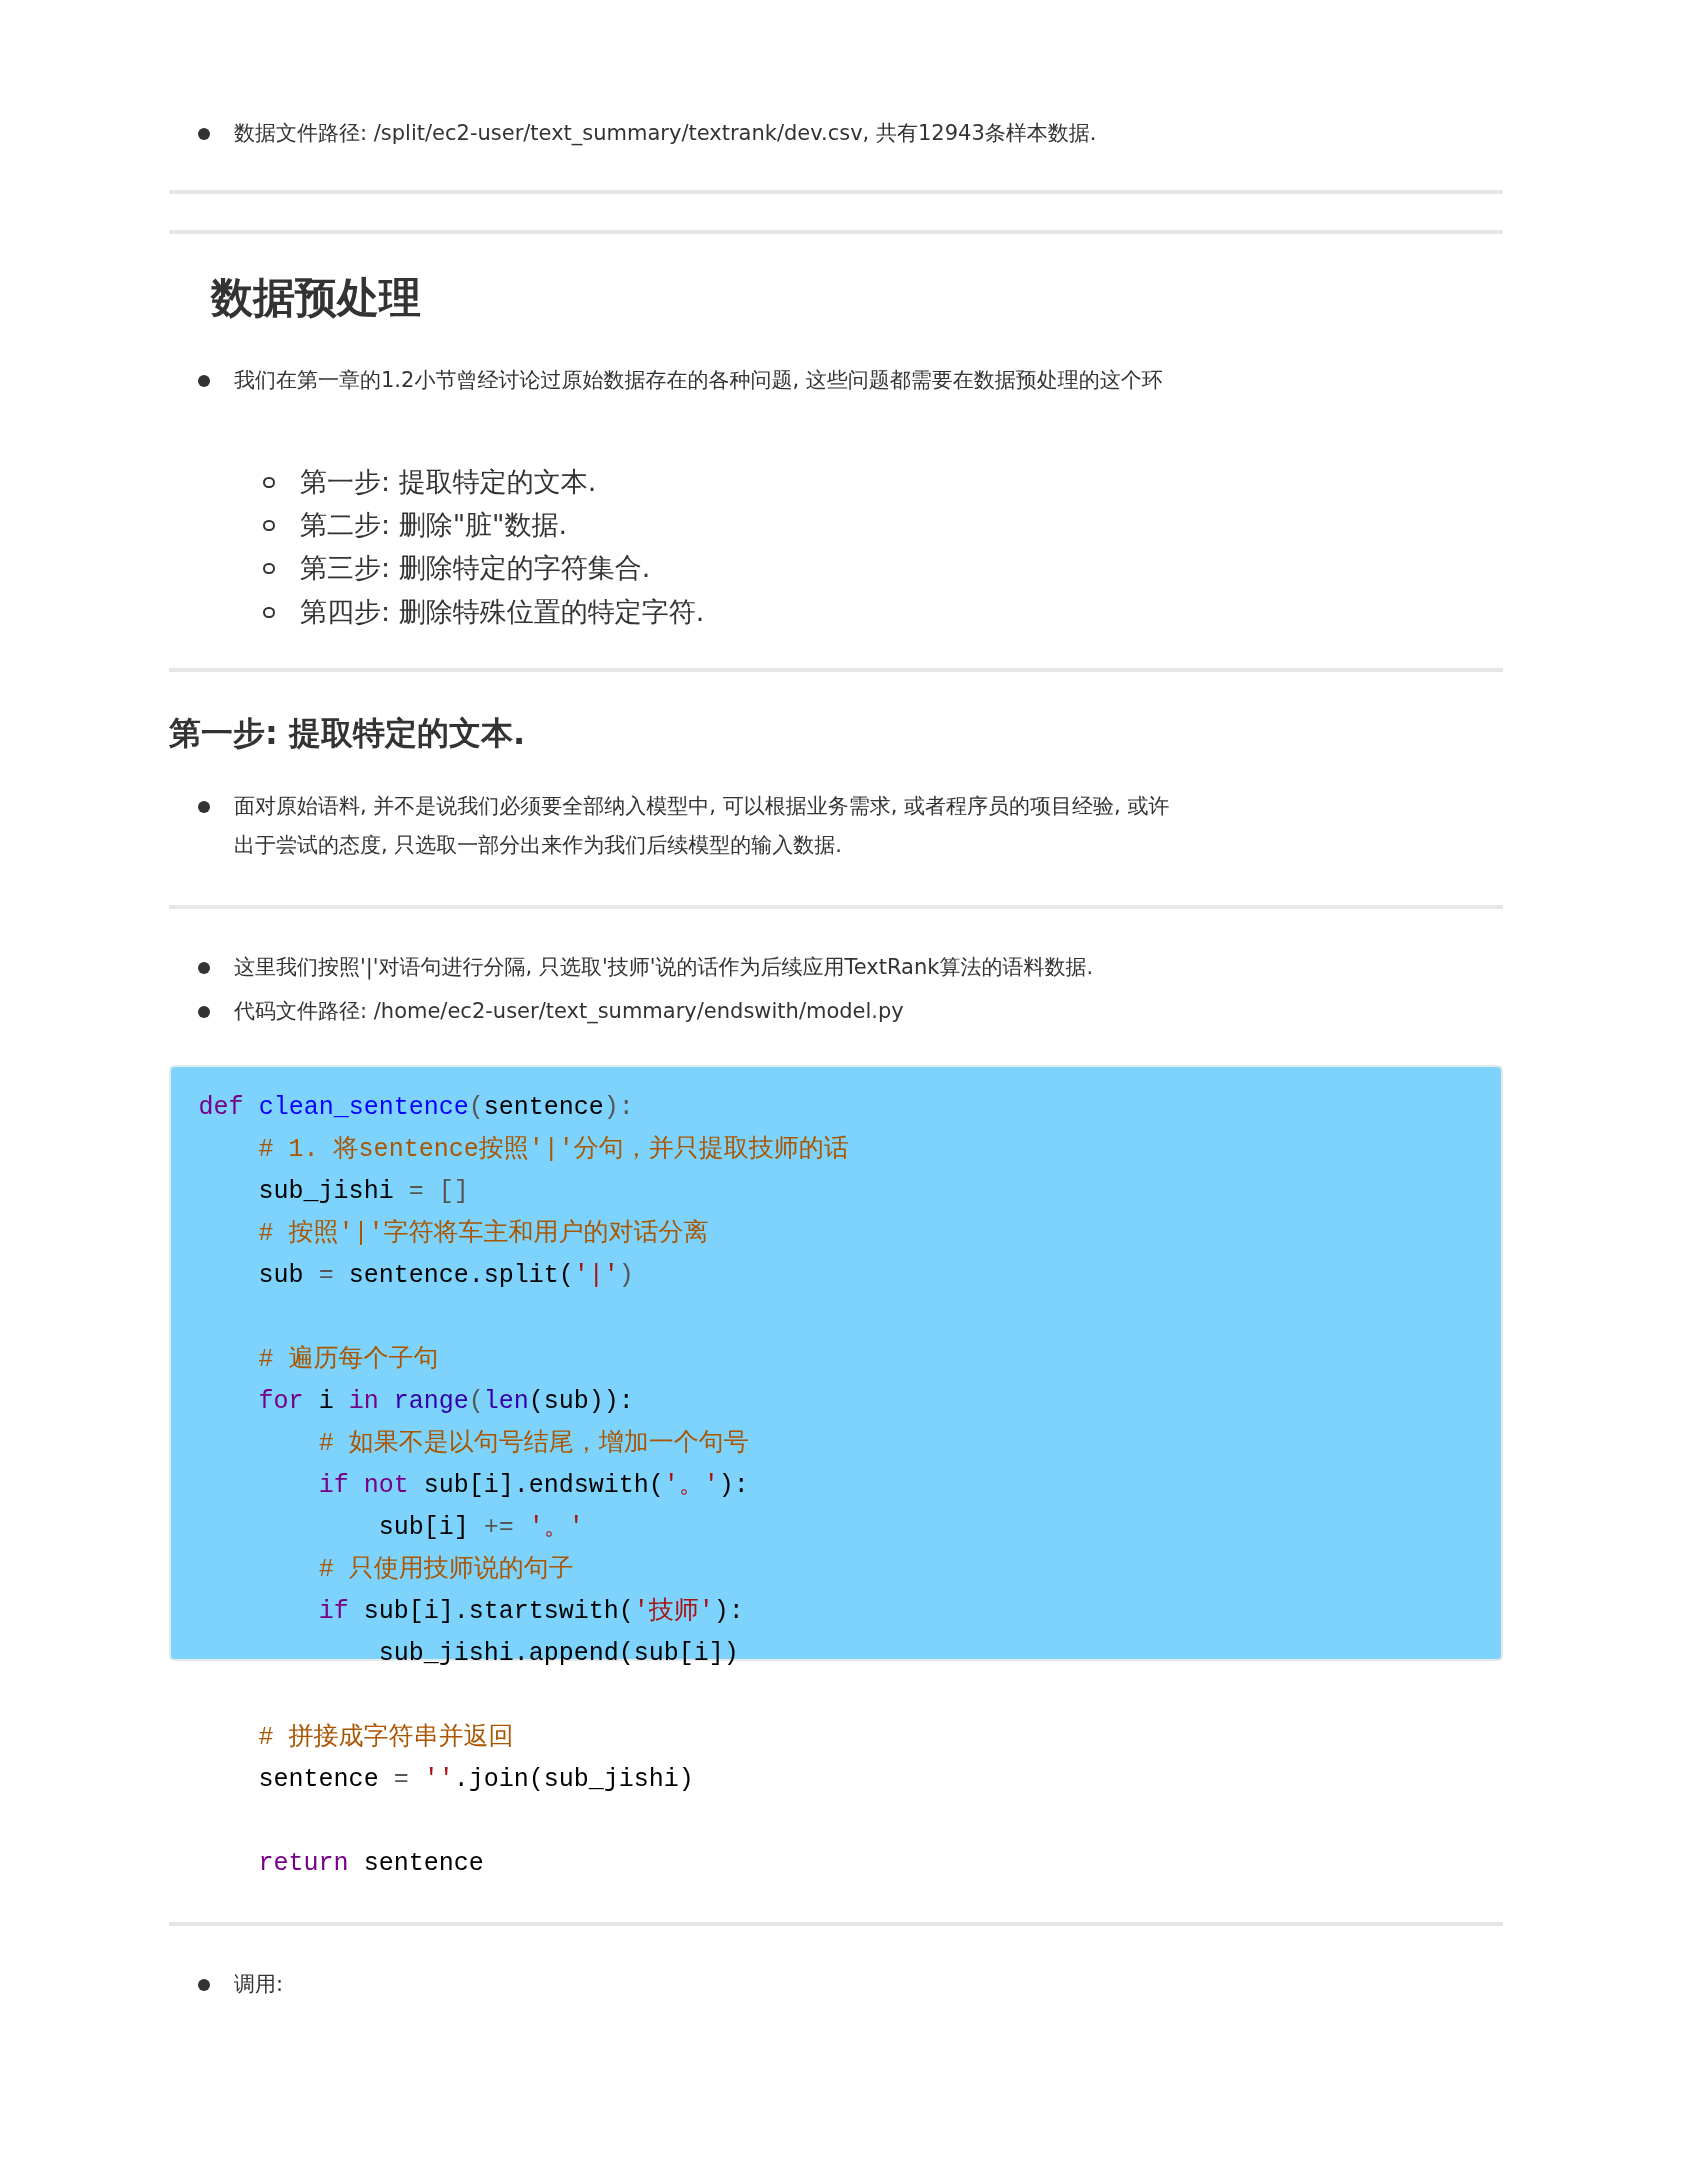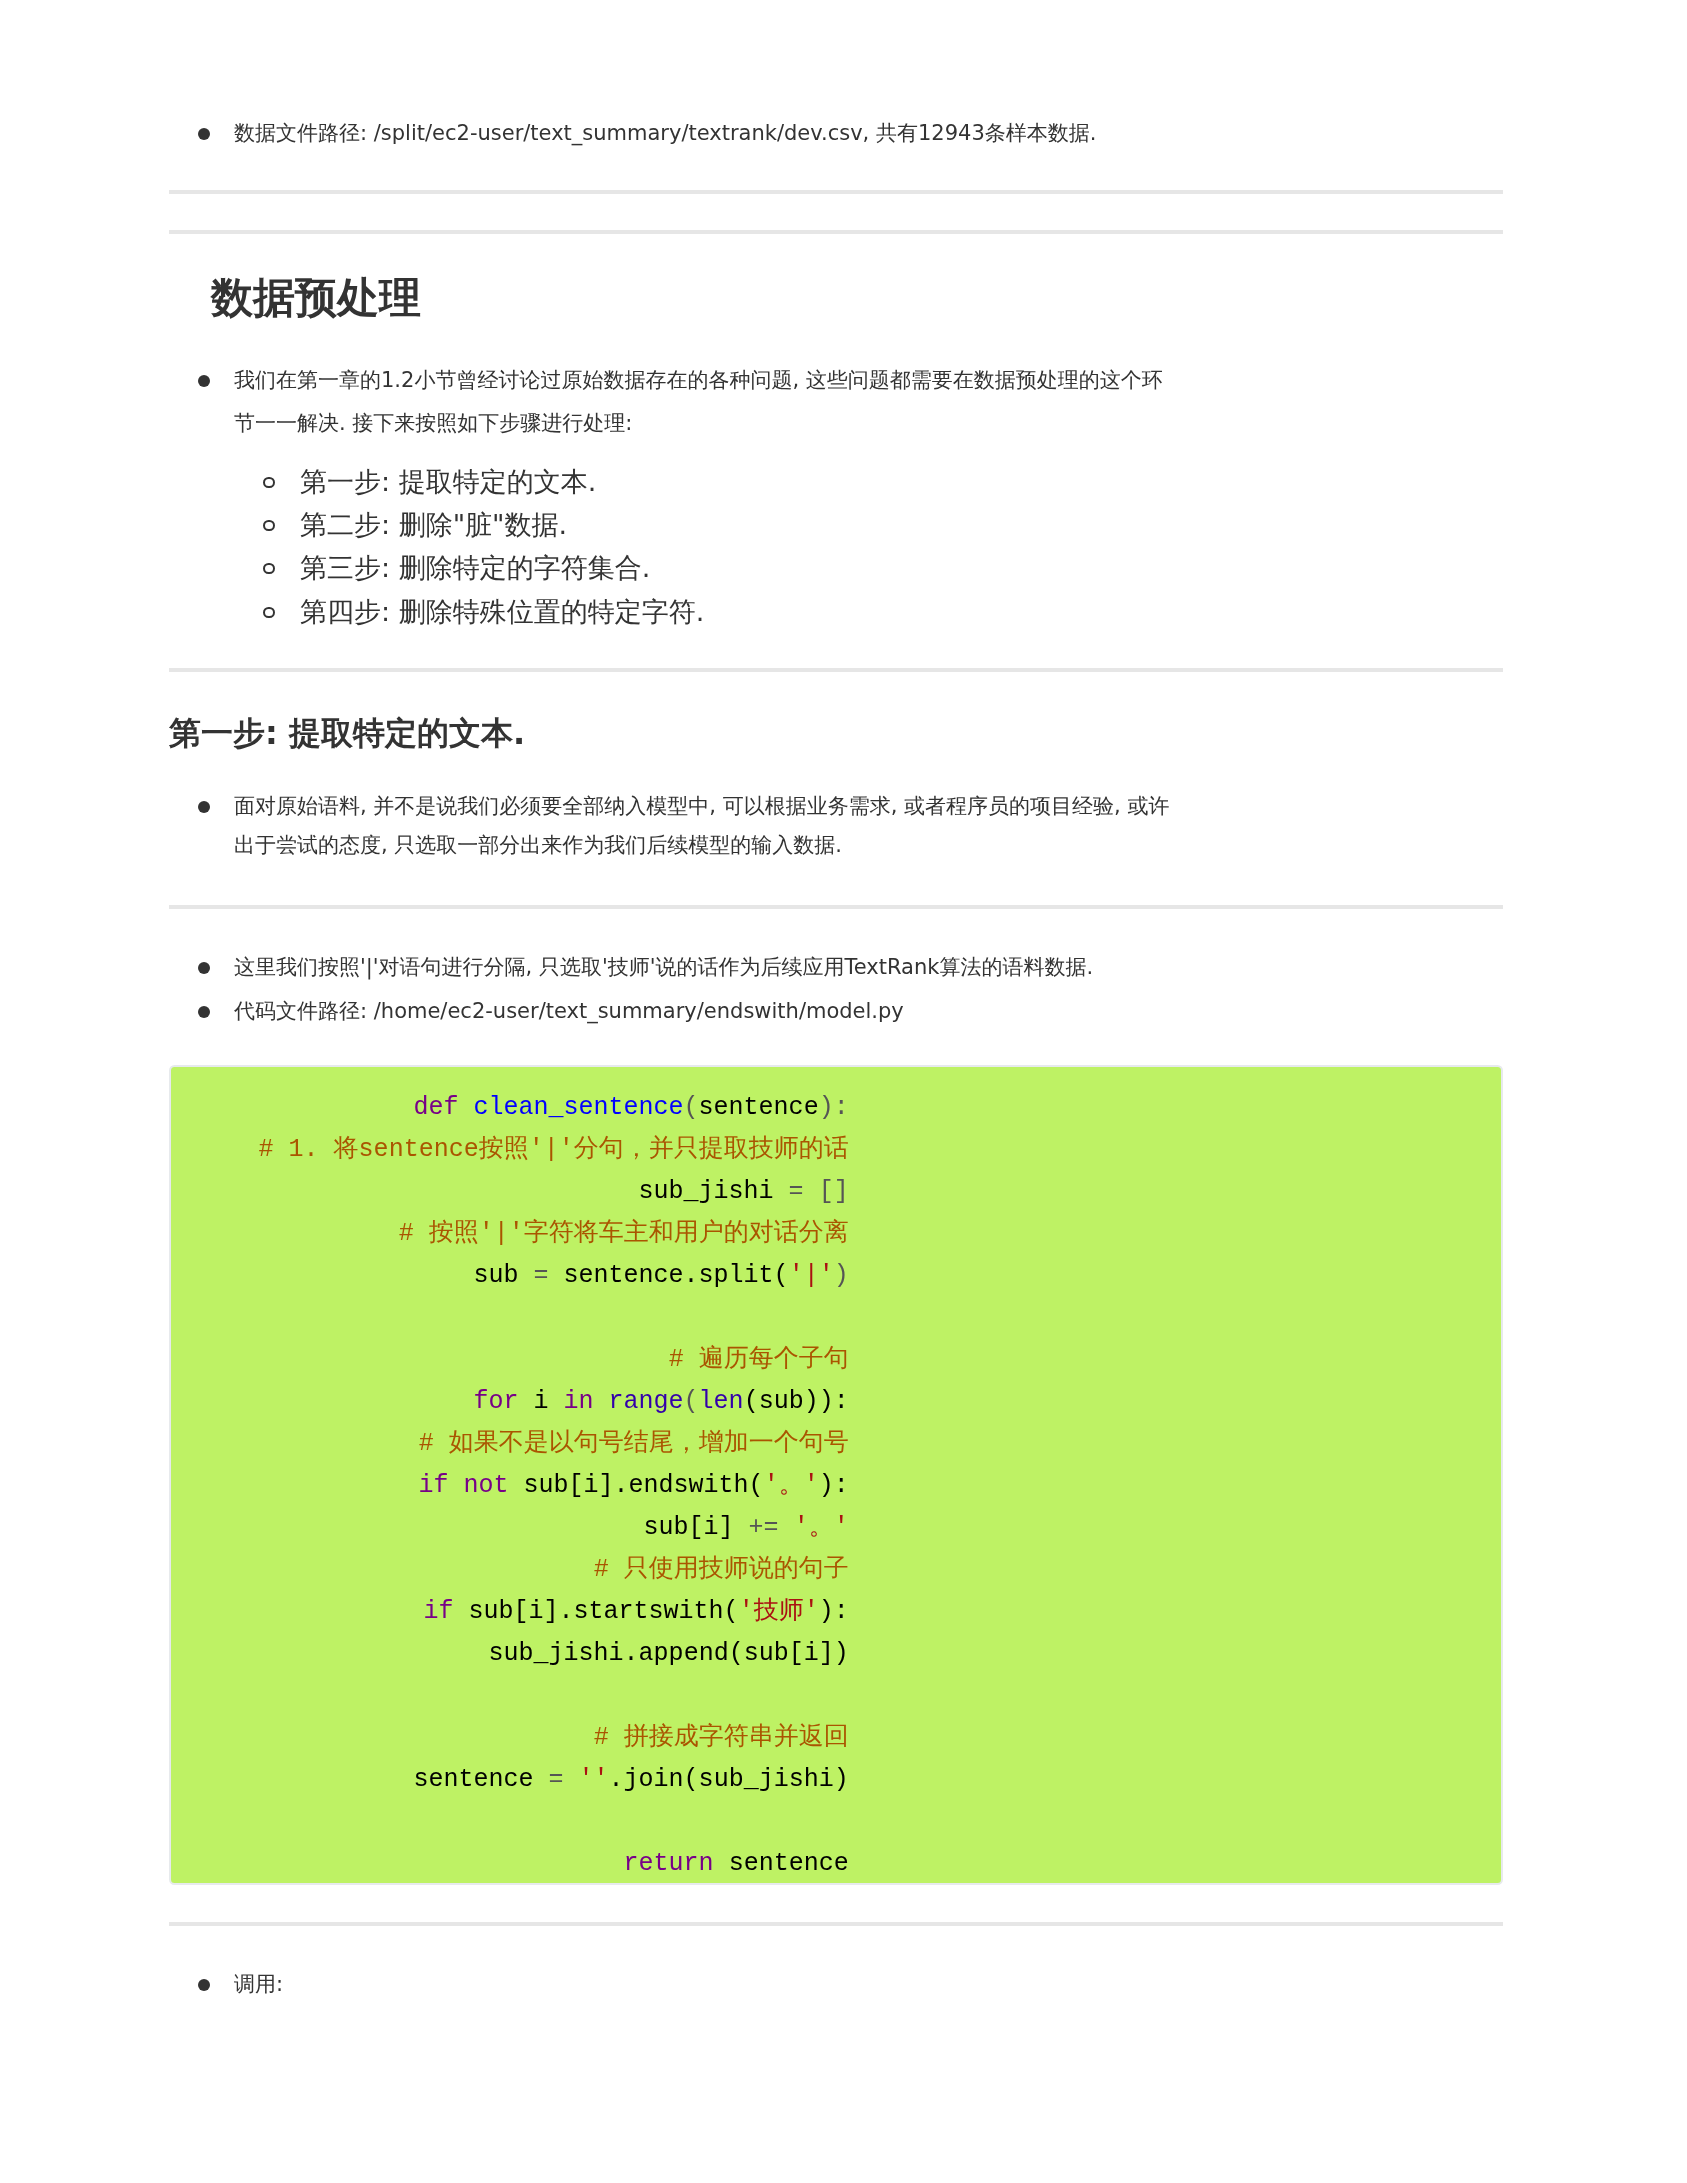--- a/index.html
+++ b/index.html
@@ -7,22 +7,22 @@
          font-family: "DejaVu Sans", "Liberation Sans", sans-serif; color: #333333; }
   .hr { position: absolute; left: 169px; width: 1334px; height: 4.4px; background: #e6e6e6; }
   .bullet-line { position: absolute; left: 169px; width: 1334px; font-size: 21px; line-height: 43px; white-space: nowrap; }
   .bullet-line .dot { position: absolute; left: 29px; top: 16px; width: 12px; height: 12px; border-radius: 50%; background: #333333; }
   .bullet-line .txt { position: absolute; left: 65px; top: 0; }
   .sub-line { position: absolute; left: 169px; font-size: 27px; line-height: 44px; white-space: nowrap; }
   .sub-line .ring { position: absolute; left: 94px; top: 16.5px; width: 7.7px; height: 7.7px; border-radius: 50%; border: 2.2px solid #333333; box-sizing: content-box; }
   .sub-line .txt { position: absolute; left: 131px; top: 0; }
   .h2 { position: absolute; left: 169px; top: 270px; font-size: 42px; font-weight: bold; line-height: 55px; color: #333333; margin-left: 42px; }
   .h3 { position: absolute; left: 169px; top: 713px; font-size: 32px; font-weight: bold; line-height: 40px; color: #333333; }
-  .code-block { position: absolute; left: 169px; top: 1065px; width: 1334px; height: 820px;
-                background: #bef264; border: 2.2px solid #e7eaed; border-radius: 5.5px; box-sizing: border-box; text-align: right; }
+  .code-block { position: absolute; left: 169px; top: 1065px; width: 1334px; height: 596px;
+                background: #7dd3fc; border: 2.2px solid #e7eaed; border-radius: 5.5px; box-sizing: border-box; }
   .code { position: absolute; left: 27.6px; top: 20px; margin: 0;
           font-family: "Liberation Mono", "DejaVu Sans Mono", monospace; font-size: 25px; line-height: 42px;
           color: #000000; white-space: pre; }
   .kw { color: #770088; }
   .def { color: #0000ff; }
   .bi { color: #3300aa; }
   .cm { color: #aa5500; }
   .st { color: #aa1111; }
   .pn { color: #555555; }
 </style>
@@ -35,21 +35,20 @@
 </div>
 
 <div class="hr" style="top:190px;"></div>
 <div class="hr" style="top:230px;"></div>
 
 <div class="h2">数据预处理</div>
 
 <div class="bullet-line" style="top:359px; height:86px;">
   <span class="dot"></span>
   <span class="txt">我们在第一章的1.2小节曾经讨论过原始数据存在的各种问题, 这些问题都需要在数据预处理的这个环</span>
-  <span class="txt" style="top:43px;">节一一解决. 接下来按照如下步骤进行处理:</span>
 </div>
 
 <div class="sub-line" style="top:460px;">
   <span class="ring"></span>
   <span class="txt">第一步: 提取特定的文本.</span>
 </div>
 <div class="sub-line" style="top:503px;">
   <span class="ring"></span>
   <span class="txt">第二步: 删除"脏"数据.</span>
 </div>

